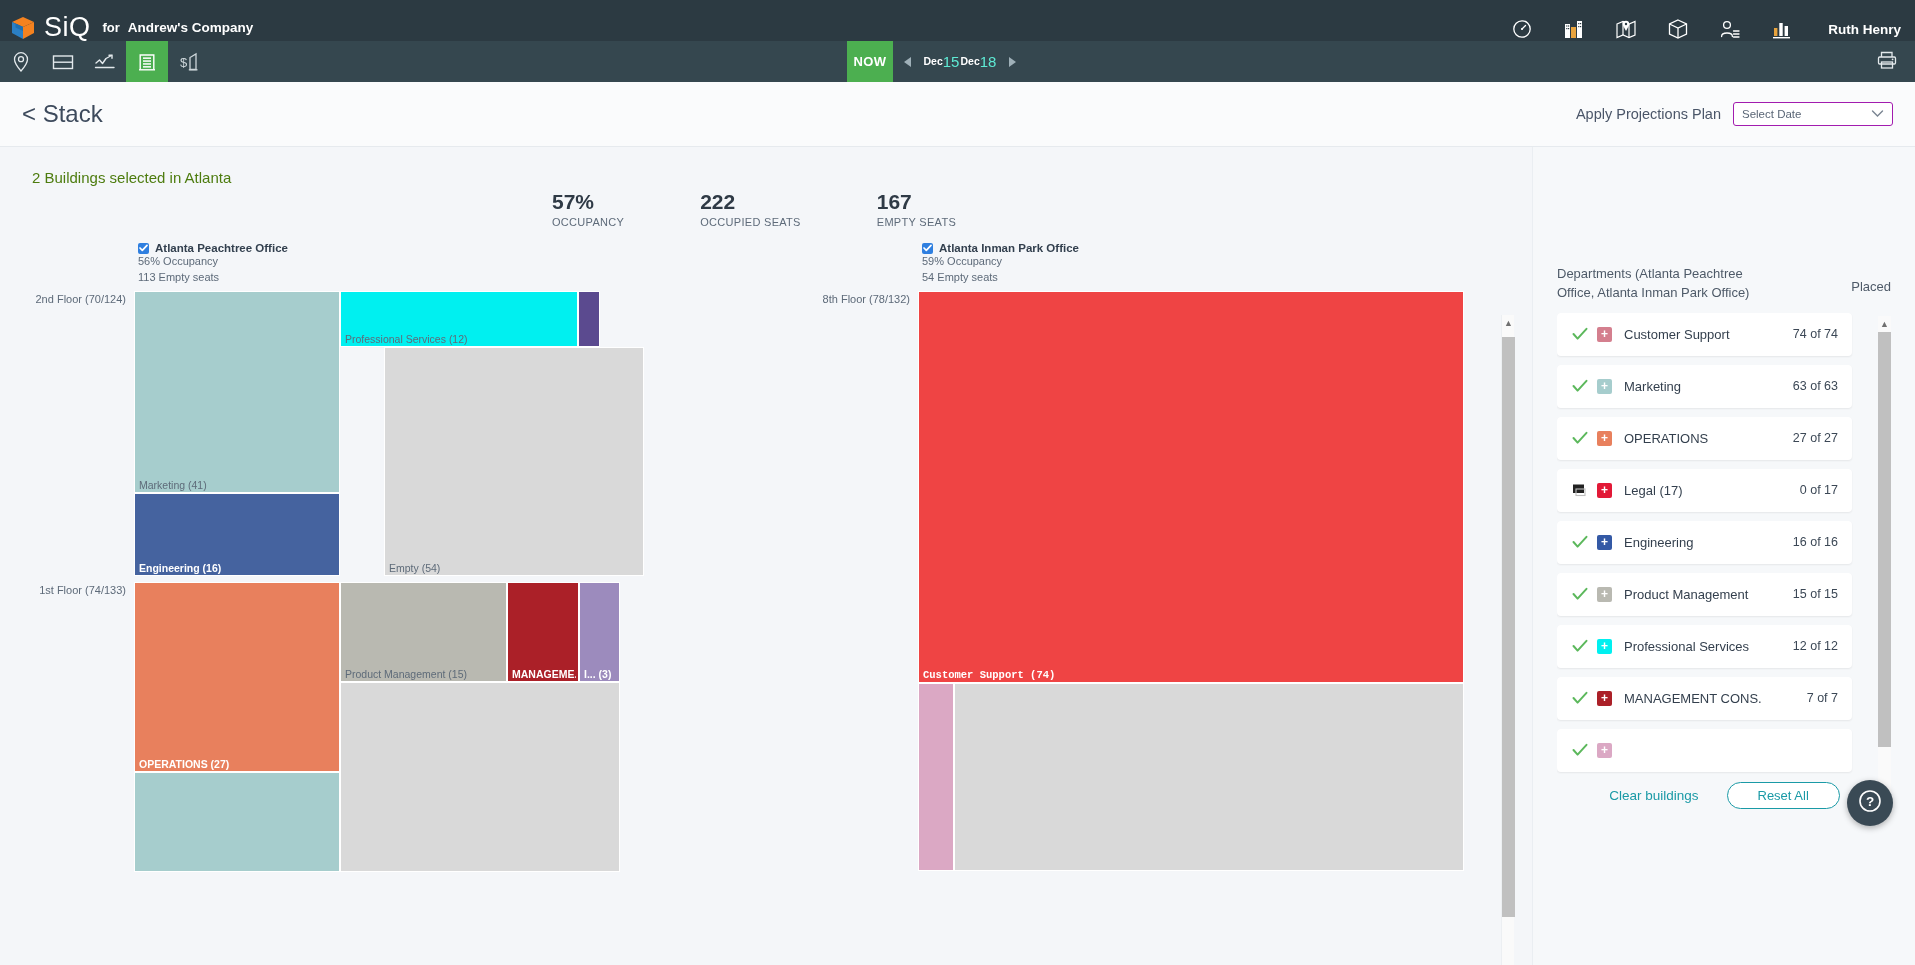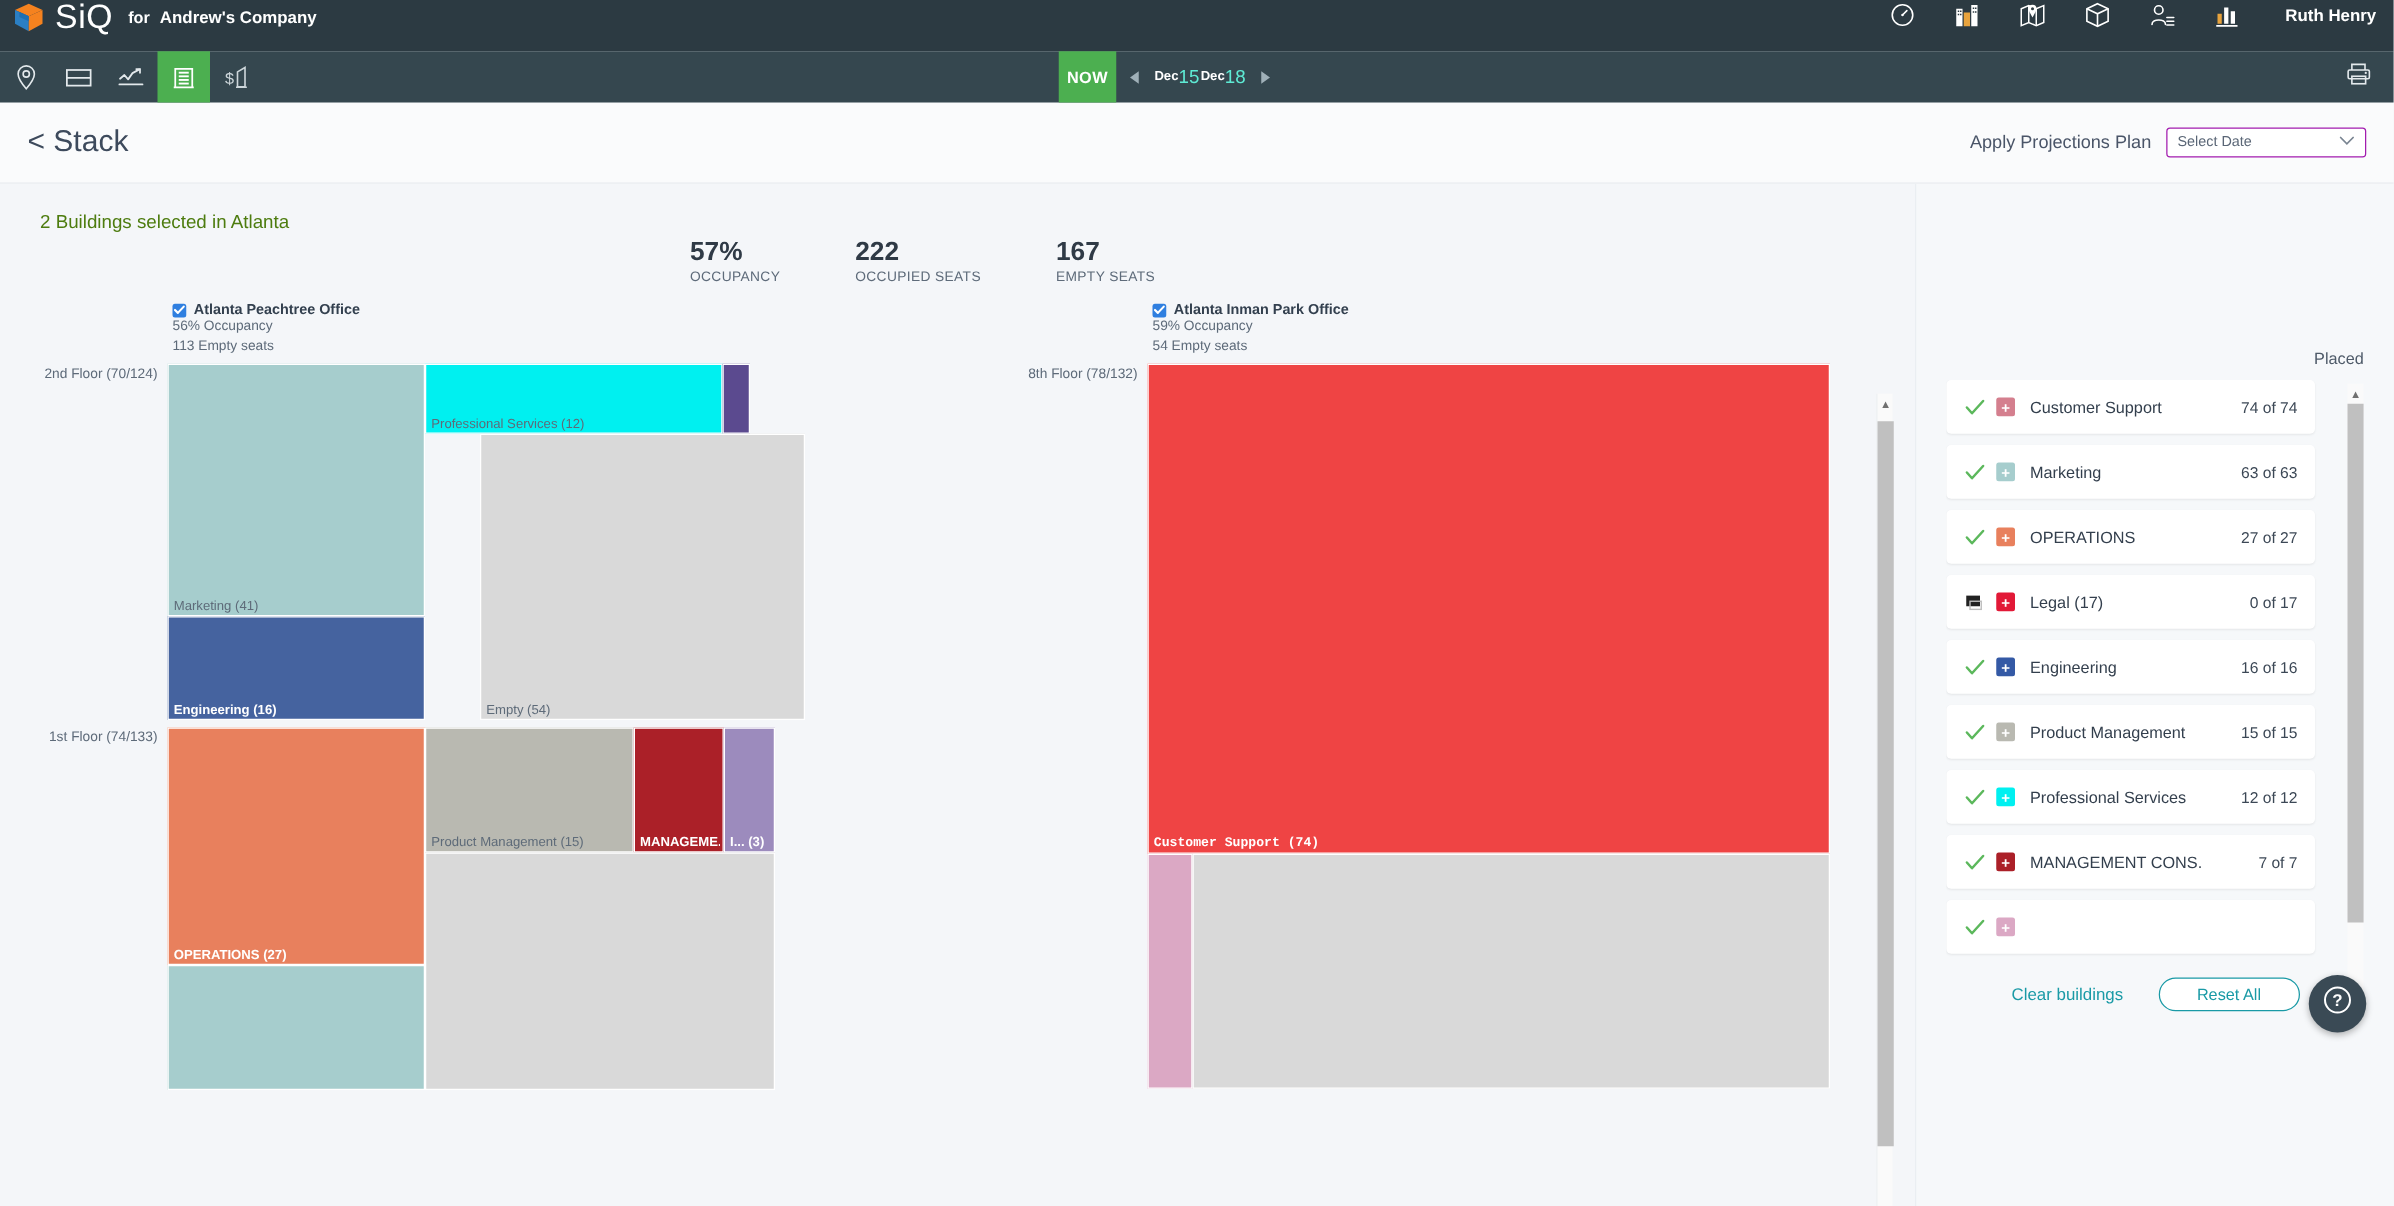--- a/index.html
+++ b/index.html
@@ -7,21 +7,21 @@
   html, body {
     width: 1915px; height: 965px;
     background: #f4f6f9;
     font-family: "Liberation Sans", sans-serif;
     overflow: hidden;
   }
 
   
   .topbar {
     height: 41px; background: #2c3a42;
-    display: flex; align-items: flex-start;
+    display: flex; align-items: flex-end;
     padding: 0 14px 0 10px;
     position: relative;
     gap: 25px;
   }
   .brand { display: flex; align-items: center; gap: 8px; }
   .logo-cube { width: 26px; height: 26px; position: relative; flex: none; }
   .brand-name {
     color: #ffffff; font-size: 27px; letter-spacing: .5px;
     font-weight: 400; line-height: 1;
   }
@@ -85,21 +85,21 @@
   .body-wrap { display: flex; height: 859px; }
 
   .main-col {
     width: 1532px; position: relative; background: #f4f6f9;
     overflow: hidden;
   }
   .main-inner { padding: 22px 0 0 32px; }
 
   .sel-title { font-size: 15px; color: #4d7c0f; margin-bottom: 4px; }
 
-  .kpis { display: flex; gap: 0; margin-left: 520px; }
+  .kpis { display: flex; gap: 16px; margin-left: 520px; }
   .kpi { margin-right: 60px; }
   .kpi-val { font-size: 21px; font-weight: 700; color: #2f3a46; line-height: 1.15; }
   .kpi-lab { font-size: 11px; color: #5e6b7a; letter-spacing: .3px; margin-top: 2px;}
 
   
   .buildings { display: flex; margin-top: 14px; }
   .bld { position: relative; }
   .bld-2 { margin-left: 136px; }
 
   .bld-head { margin-left: 106px; margin-bottom: 5px; }
@@ -477,20 +477,21 @@
 
     <div class="mscroll">
       <div class="arr up">▲</div>
       <div class="thumb"></div>
 
     </div>
   </div>
 
   <div class="rpanel">
     <div class="rp-head">
+      <div class="rp-title">Departments (Atlanta Peachtree Office, Atlanta Inman Park Office)</div>
       <div class="rp-placed">Placed</div>
     </div>
 
     <div class="dept-list">
 
       <div class="dept-row">
         <span class="dept-check">
           <svg width="16" height="14" viewBox="0 0 16 14">
               <path d="M1.5 7 L5.6 11.6 L14.5 1.8" stroke="#5cb85c" stroke-width="2" fill="none" stroke-linecap="round" stroke-linejoin="round"></path>
             </svg>

